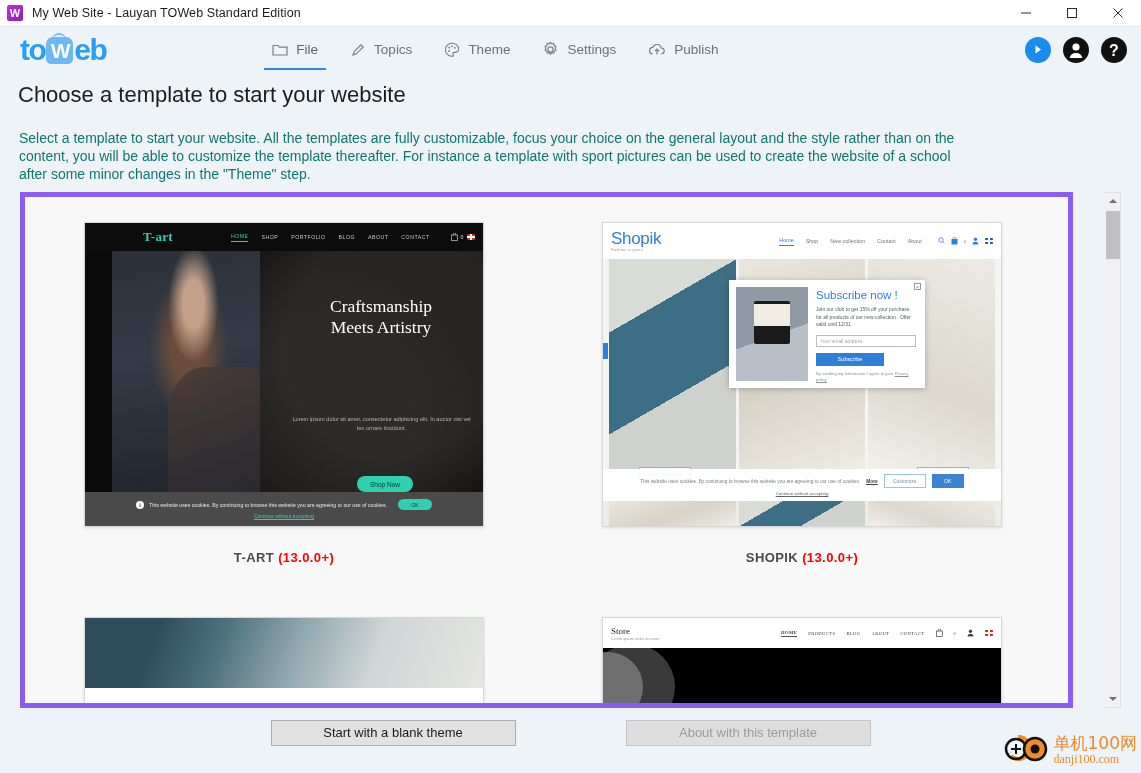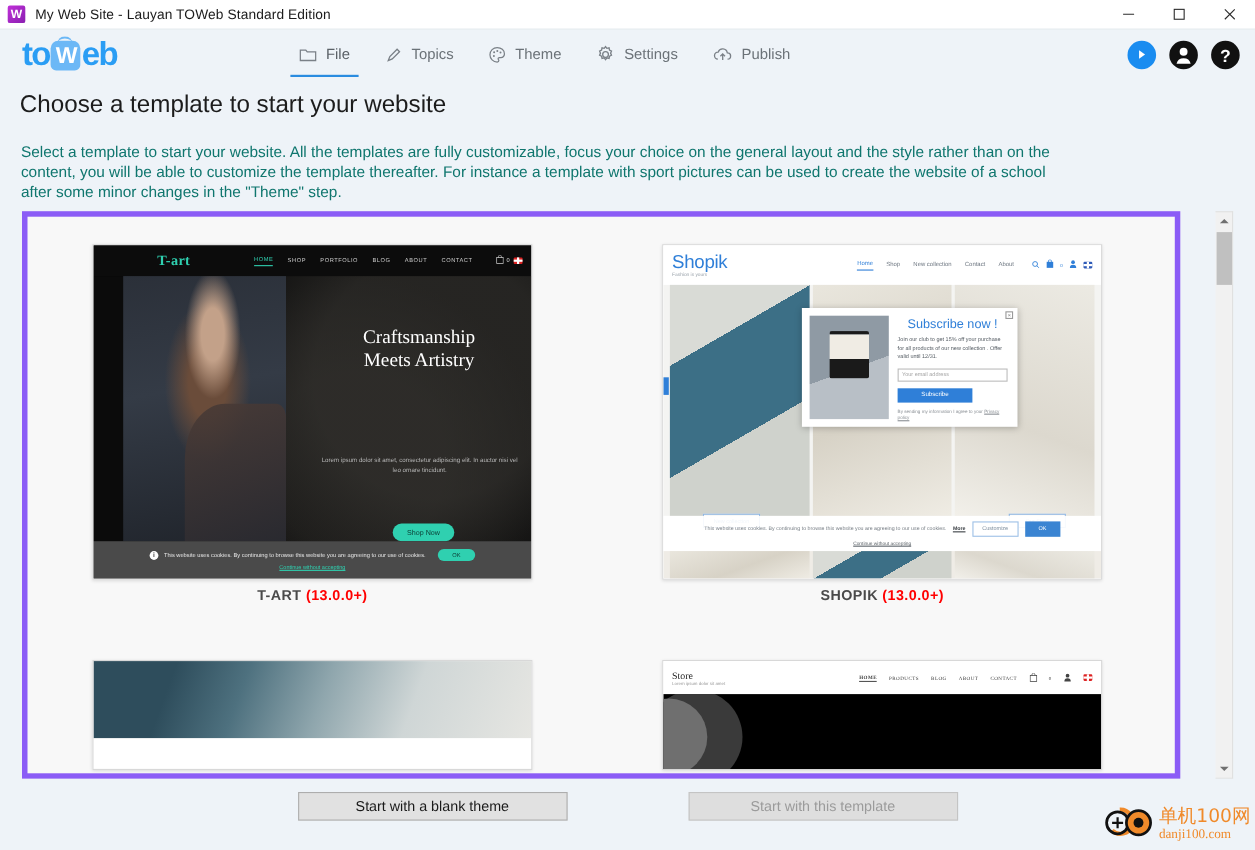--- a/index.html
+++ b/index.html
@@ -87,21 +87,21 @@
   }
   .panel-inner { position: absolute; top: 0; left: 0; width: 1036px; height: 516px; }
   .grid { display: flex; flex-wrap: wrap; padding-top: 25px; }
   .cell { width: 518px; display: flex; flex-direction: column; align-items: center; }
   .thumb {
     width: 400px; height: 305px; background: #fff;
     border: 1px solid #d8d8d8; overflow: hidden; position: relative;
     box-shadow: 0 1px 3px rgba(0,0,0,.12);
   }
   .tpl-label {
-    margin-top: 6px; font-size: 13px; font-weight: bold; color: #4a4a4a; letter-spacing: .4px;
+    margin-top: 23px; font-size: 13px; font-weight: bold; color: #4a4a4a; letter-spacing: .4px;
   }
   .tpl-label .ver { color: #ff0000; }
 
   
   .tart { background: #0a0a0a; width: 100%; height: 100%; position: relative; }
   .tart-nav { height: 28px; display: flex; align-items: center; background: #0c0c0c; }
   .tart-logo {
     margin-left: 58px; color: #2fd0b0; font-family: "Liberation Serif", serif;
     font-weight: bold; font-size: 13px; letter-spacing: .3px;
   }
@@ -200,21 +200,21 @@
     width: 72px; margin: 7px 0 7px 7px;
     background: linear-gradient(160deg,#8f9aa4 0 52%,#b8bfc6 52%);
     position: relative;
   }
   .sk-pop-img::after {
     content:""; position:absolute; left:18px; top:14px; width:36px; height:40px;
     background: linear-gradient(#f0ece4 0 55%, #1a1a1a 55%);
     border-top: 3px solid #1a1a1a; border-radius: 2px;
   }
   .sk-pop-body { flex: 1; padding: 9px 9px 0 8px; }
-  .sk-pop-h { color: #2f7fd8; font-size: 11.5px; text-align: center; margin-bottom: 5px; }
+  .sk-pop-h { color: #2f7fd8; font-size: 11.5px; margin-bottom: 5px; }
   .sk-pop-p { color: #555c63; font-size: 5px; line-height: 7.5px; }
   .sk-pop-inp {
     margin-top: 6px; height: 12px; border: 1px solid #bcbcbc; background:#fff;
     display: flex; align-items: center; padding-left: 3px; color: #a6a6a6; font-size: 5px;
   }
   .sk-pop-btn {
     margin-top: 6px; width: 68px; height: 13px; background: #2f7fd8; color: #fff;
     font-size: 5.6px; display: flex; align-items: center; justify-content: center;
   }
   .sk-pop-note { margin-top: 5px; color: #8a8f95; font-size: 4.2px; line-height: 6px; }
@@ -591,21 +591,21 @@
         <div class="tri"></div>
       </div>
     <div class="vs-thumb"></div>
     <div class="vs-arrow vs-down" style="position:absolute;bottom:0;left:0;">
         <div class="tri"></div>
       </div>
   </div>
 
   <div class="footer">
     <div class="btn">Start with a blank theme</div>
-    <div class="btn disabled">Start with this template</div>
+    <div class="btn disabled">About with this template</div>
   </div>
 
   <div class="watermark">
     <span>
       <svg width="48" height="30" viewBox="0 0 48 30">
         <path d="M16 4a11 11 0 1 1-7 19" fill="none" stroke="#f08a2a" stroke-width="4"></path>
         <circle cx="14" cy="16" r="10" fill="none" stroke="#111" stroke-width="2.5"></circle>
         <line x1="14" y1="11" x2="14" y2="21" stroke="#111" stroke-width="2"></line>
         <line x1="9" y1="16" x2="19" y2="16" stroke="#111" stroke-width="2"></line>
         <circle cx="33" cy="16" r="11" fill="#f08a2a" stroke="#111" stroke-width="2.5"></circle>

